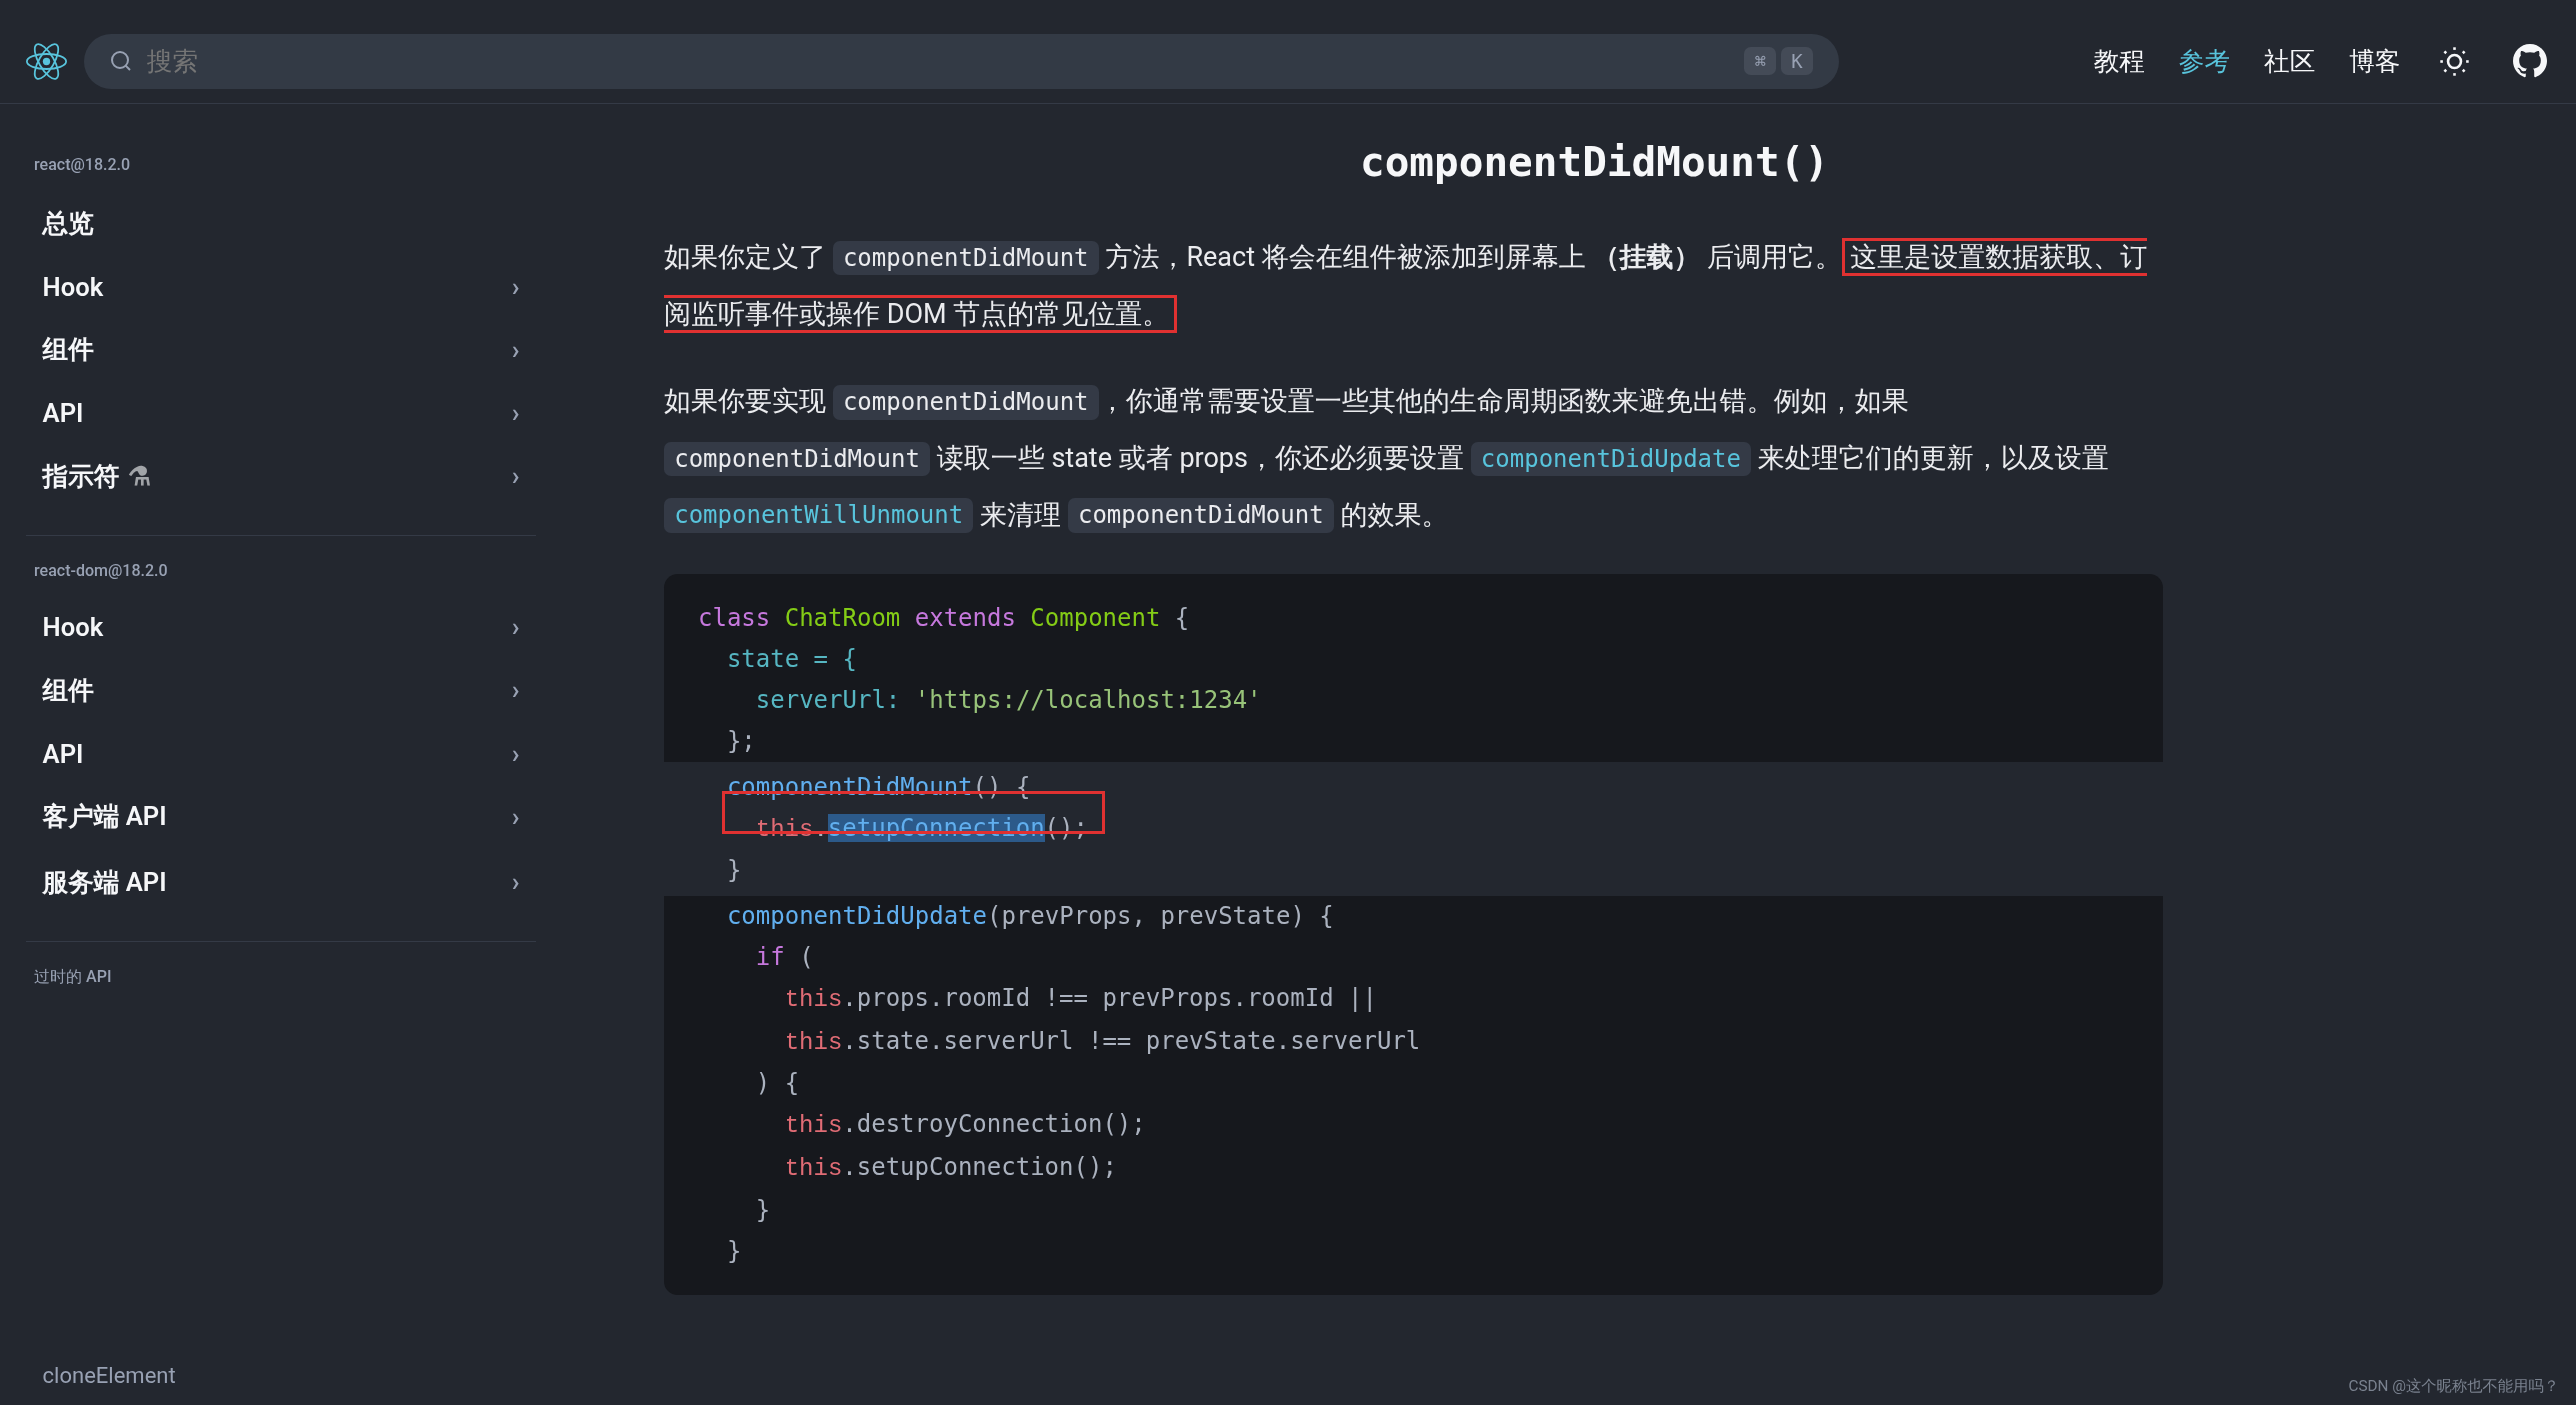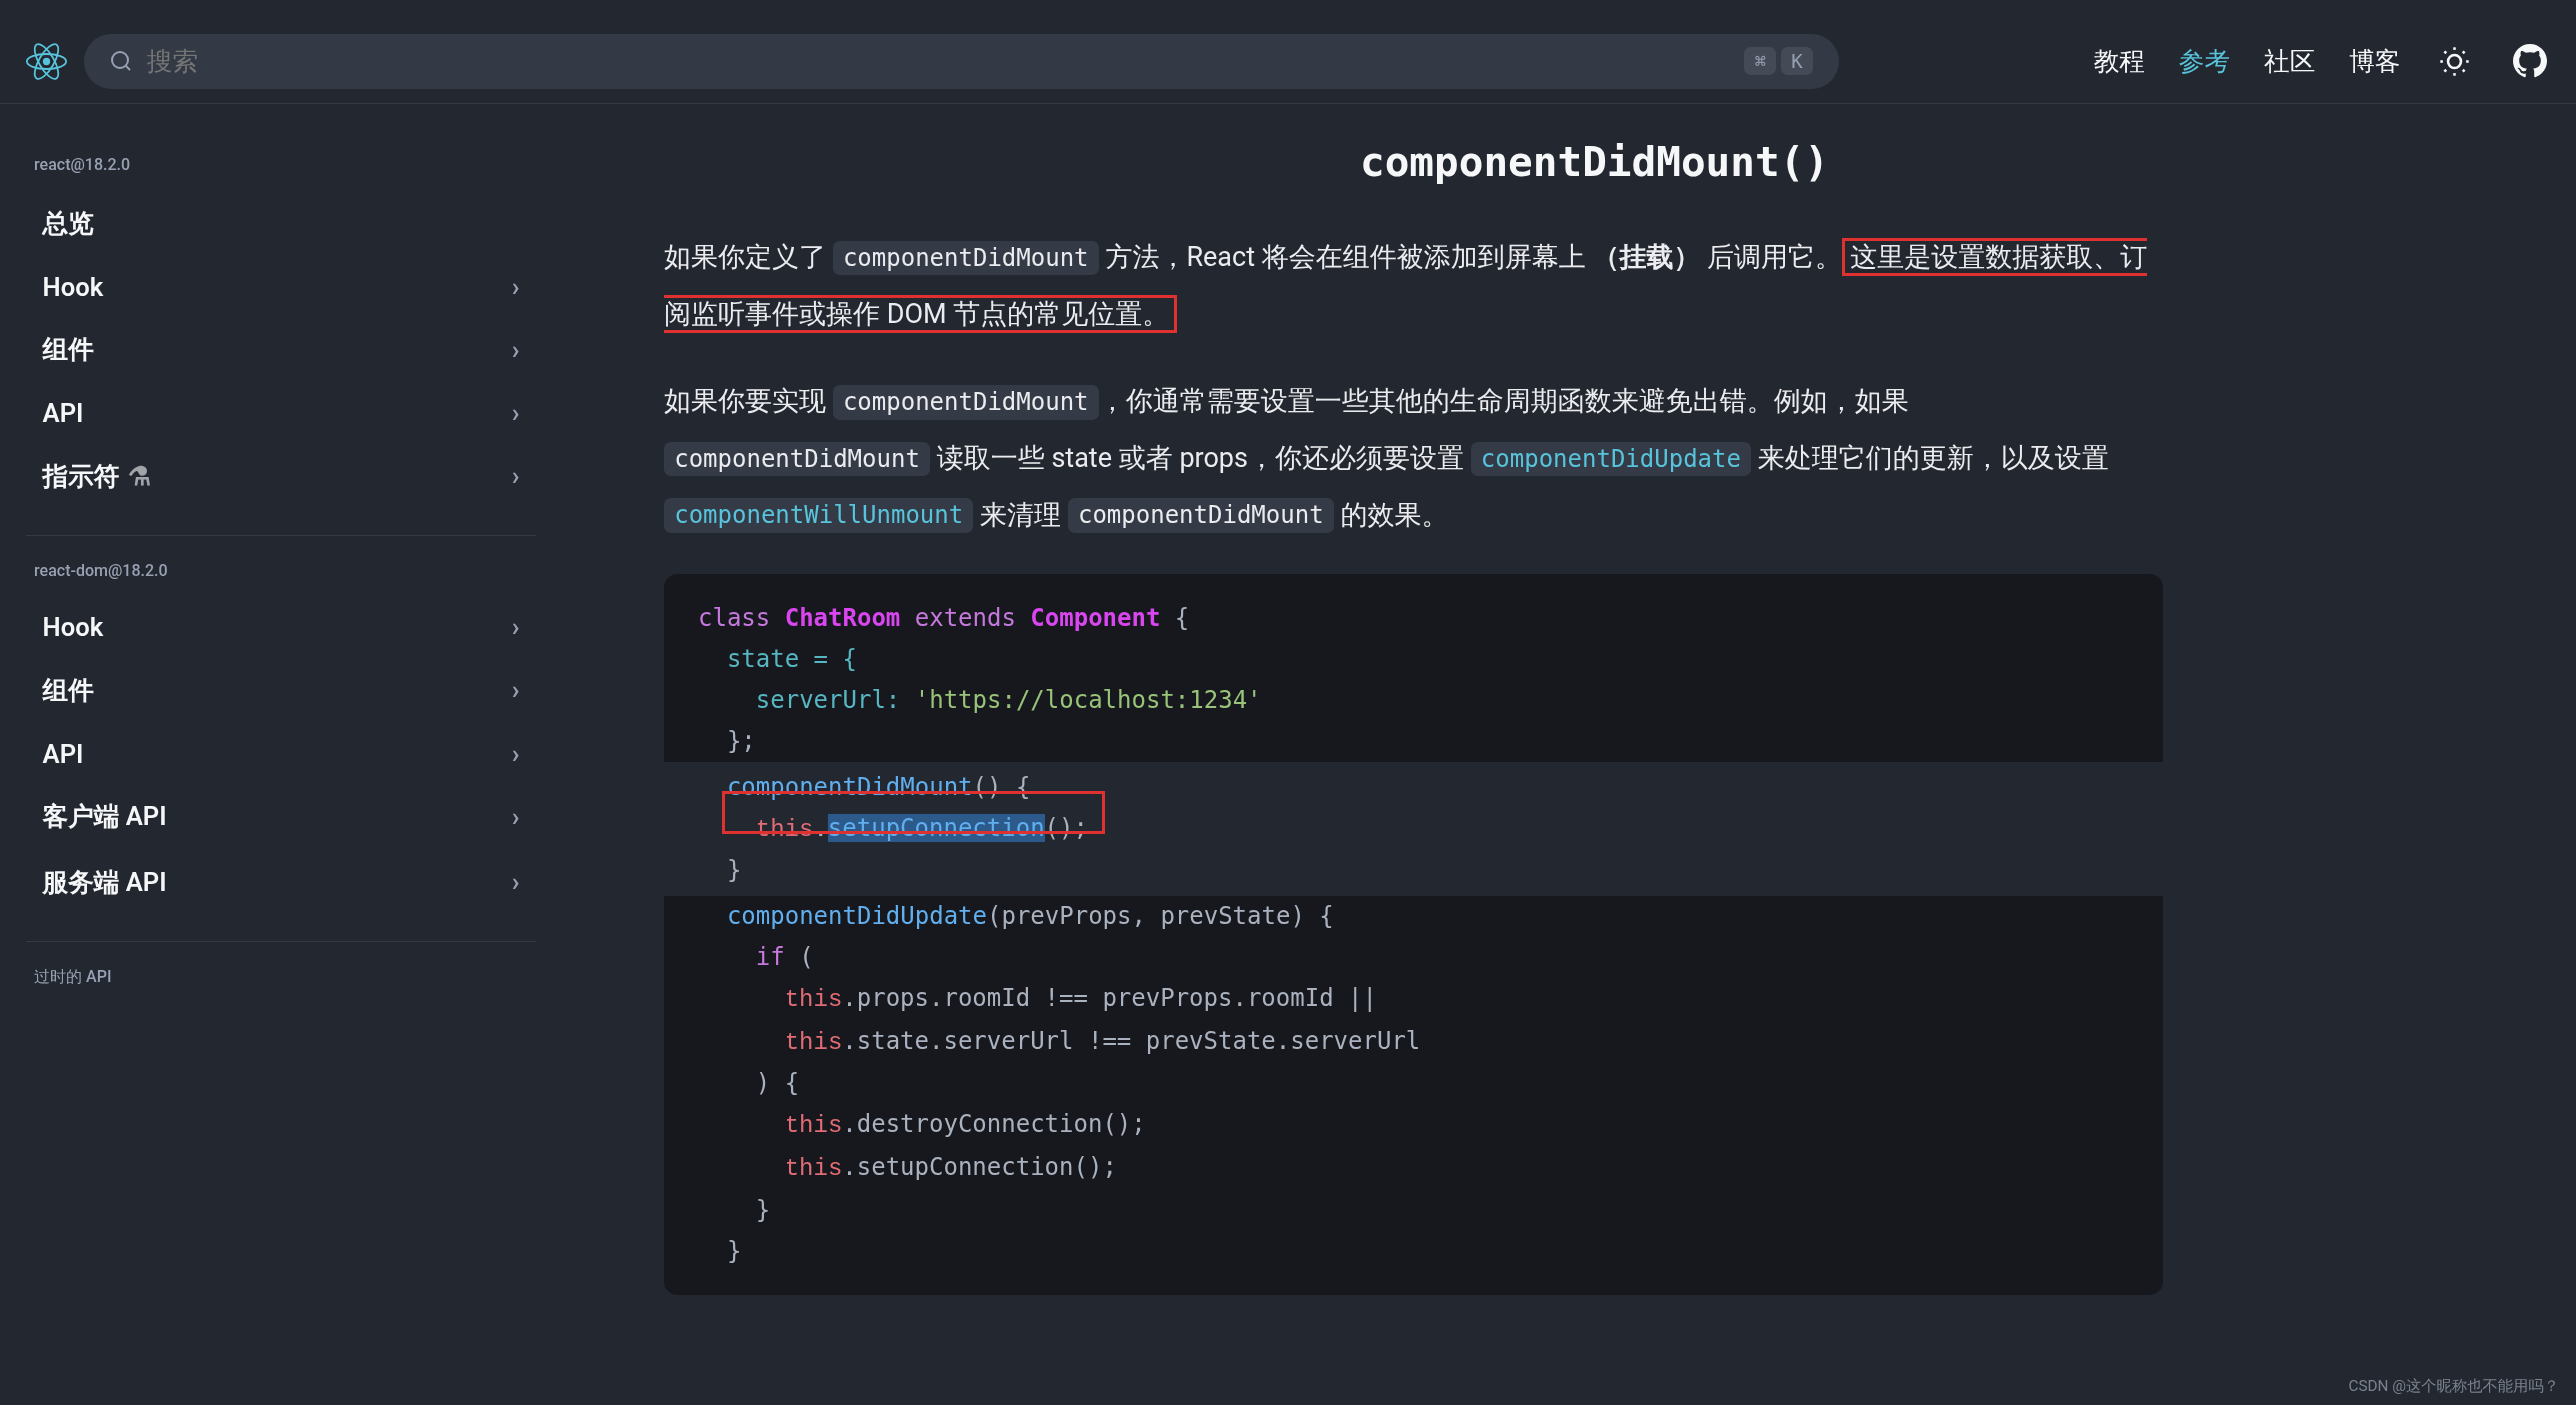--- a/index.html
+++ b/index.html
@@ -34,21 +34,21 @@
 .para code { background:#343a46; padding:3.4px 10.2px; border-radius:6.8px; font-family:ui-monospace,Menlo,Consolas,monospace; font-size:24px; }
 .para code.link { color:#58c4dc; }
 .hl-box1 { border:3.4px solid #e03131; padding:0 5.1px; }
 .code-block { background:#16181d; border-radius:13.6px; padding:24px 0; font-family:ui-monospace,Menlo,Consolas,monospace; font-size:24px; line-height:1.7; max-width:1499px; }
 .code-block pre { white-space:pre; padding:0 34px; }
 .code-dim { background:#23272f; padding:5.1px 0; position:relative; }
 .code-dim pre { padding:0 34px; }
 .hl-box2 { position:absolute; border:3.4px solid #e03131; left:58px; top:29px; width:383px; height:43px; pointer-events:none; }
 .sel { background:#2c5a8a; }
 .k-kw { color:#c678dd; }
-.k-cls { color:#d946ef;font-weight:bold; }
+.k-cls { color:#84cc16; }
 .k-ext { color:#c678dd; }
 .k-prop { color:#56b6c2; }
 .k-str { color:#98c379; }
 .k-fn { color:#61afef; }
 .k-this { color:#e06c75;font-family:Liberation Mono, monospace; }
 .k-p { color:#abb2bf; }
 .watermark { position:fixed; right:17px; bottom:8.5px; font-size:15.3px; color:#7a828f; }
 </style>
 </head>
 <body>
@@ -142,20 +142,21 @@
           <span>客户端 API</span>
           <span class="chev">›</span>
         </div>
       <div class="nav-item">
           <span>服务端 API</span>
           <span class="chev">›</span>
         </div>
       <div class="divider"></div>
       <div class="section-label">过时的 API</div>
     </div>
+    <div class="truncated">cloneElement</div>
   </div>
 
   <div class="content">
     <h2 class="title">componentDidMount()</h2>
     <p class="para">
       <span>如果你定义了 </span><code>componentDidMount</code><span> 方法，React 将会在组件被添加到屏幕上 </span><strong>（挂载）</strong><span> 后调用它。</span><span class="hl-box1">这里是设置数据获取、订阅监听事件或操作 DOM 节点的常见位置。</span>
     </p>
     <p class="para">
       <span>如果你要实现 </span><code>componentDidMount</code><span>，你通常需要设置一些其他的生命周期函数来避免出错。例如，如果 </span><code>componentDidMount</code><span> 读取一些 state 或者 props，你还必须要设置 </span><code class="link">componentDidUpdate</code><span> 来处理它们的更新，以及设置 </span><code class="link">componentWillUnmount</code><span> 来清理 </span><code>componentDidMount</code><span> 的效果。</span>
     </p>

